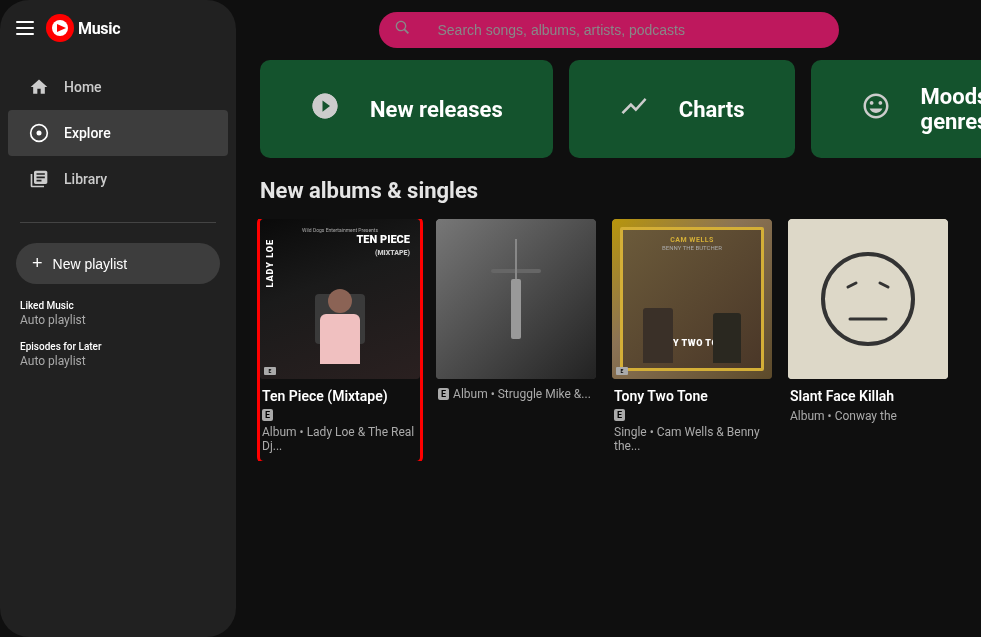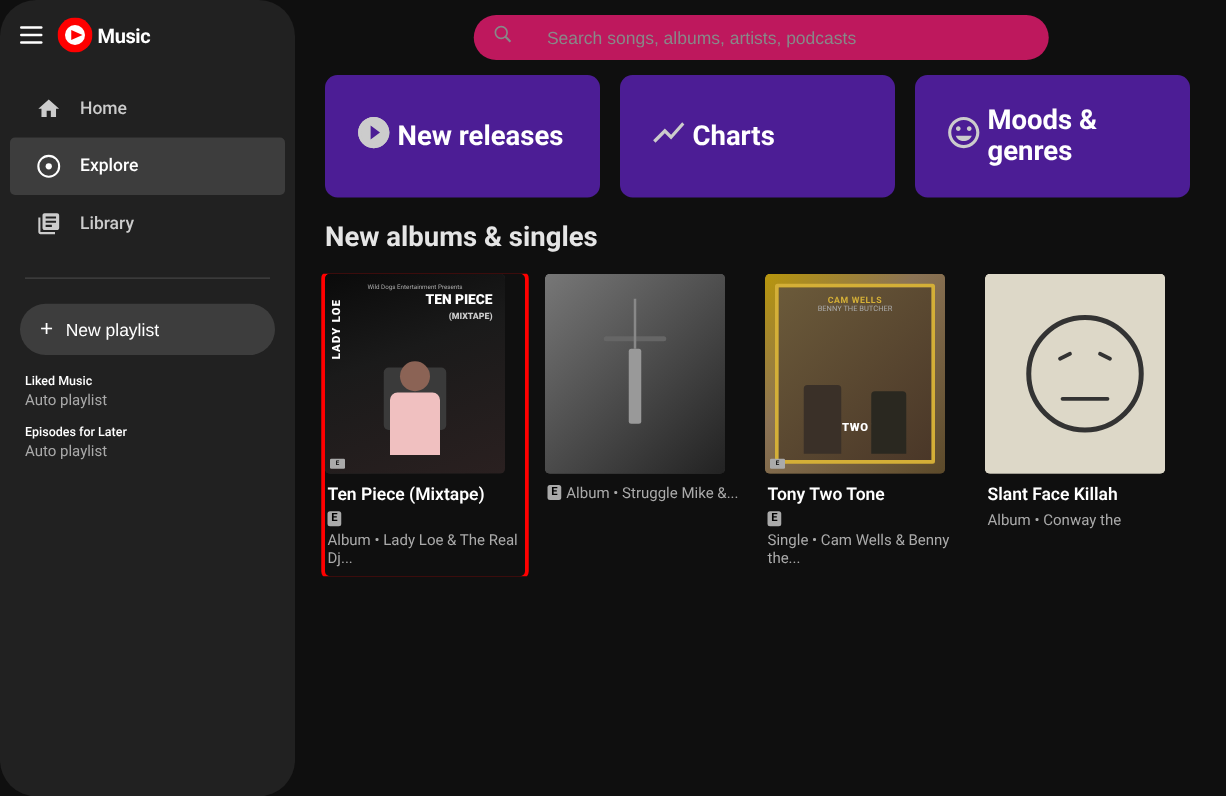--- a/index.html
+++ b/index.html
@@ -185,24 +185,24 @@
     #category-cards {
       display: flex;
       gap: 16px;
       padding: 0 24px 20px;
       overflow-x: auto;
     }
 
     .cat-card {
       display: flex;
       align-items: center;
-      gap: 4px;
-      background: #4c1d95;
+      gap: 30px;
+      background: #14532d;
       border-radius: 10px;
-      padding: 24px 24px;
+      padding: 24px 50px;
       min-width: 220px;
       cursor: pointer;
       flex-shrink: 0;
     }
 
     .cat-icon {
       font-size: 28px;
       color: #ccc;
     }
     .cat-label {
@@ -239,21 +239,21 @@
       overflow: hidden;
       position: relative;
     }
 
     .album-card.selected {
       outline: 3px solid #f00;
       outline-offset: 0px;
     }
 
     .album-thumb {
-      width: 144px;
+      width: 160px;
       height: 160px;
       border-radius: 4px;
       overflow: hidden;
       position: relative;
     }
 
     .ten-piece-bg {
       width: 100%;
       height: 100%;
       background: linear-gradient(135deg, #1c1c1c 0%, #2d2d2d 50%, #111 100%);

